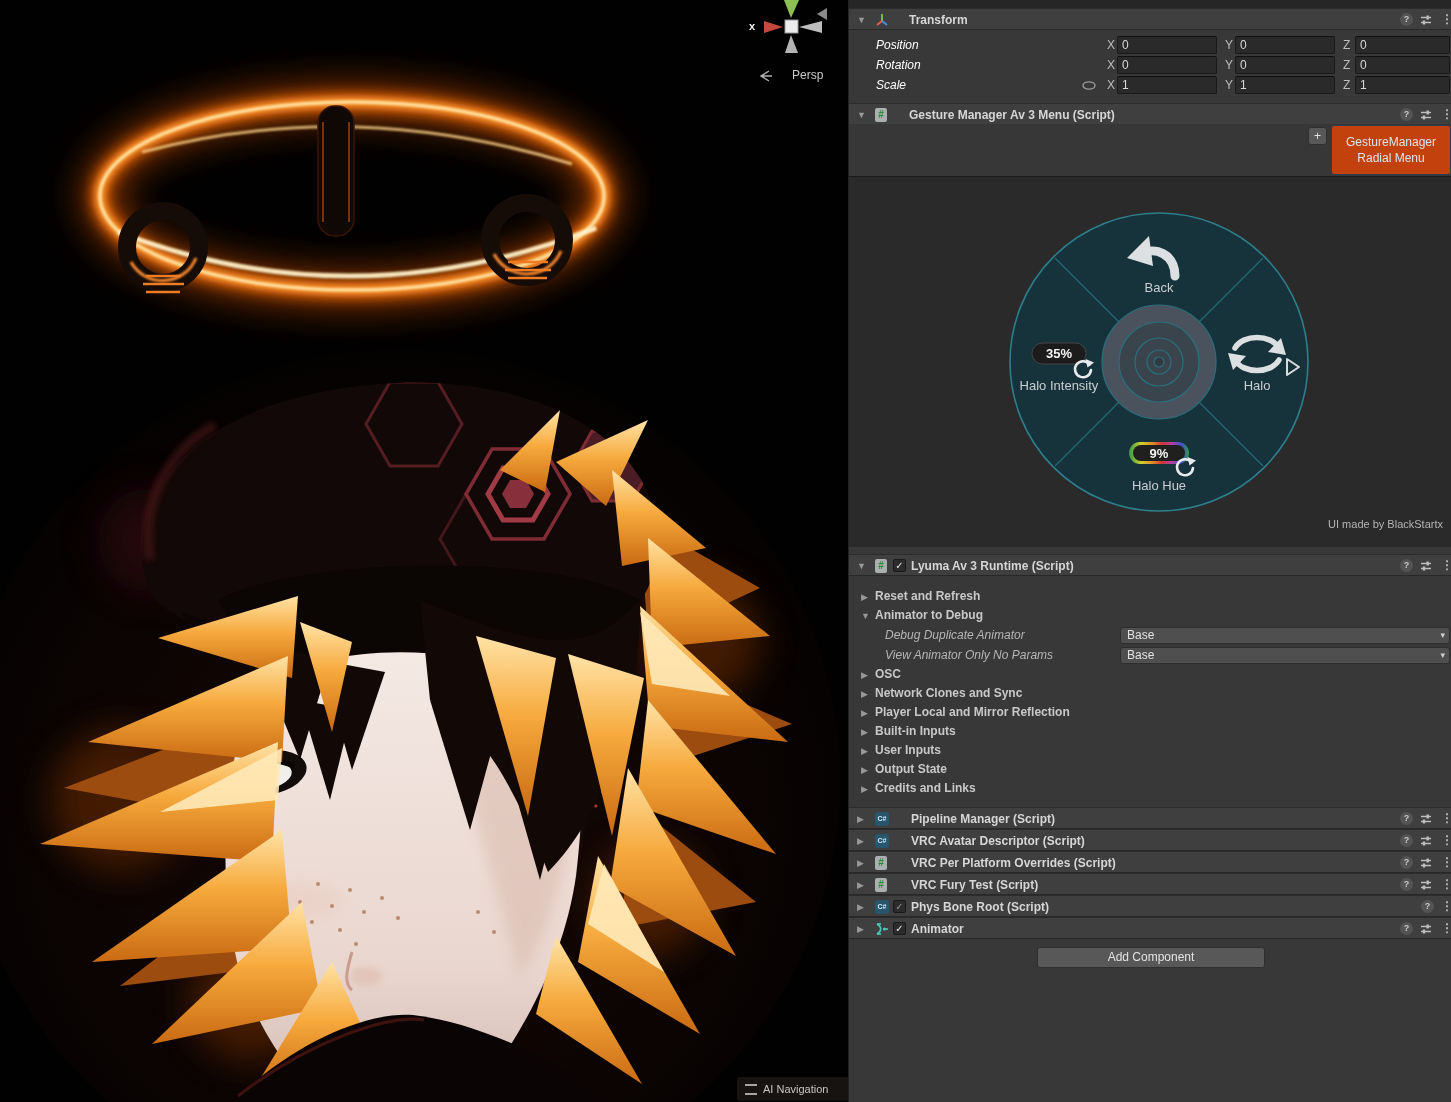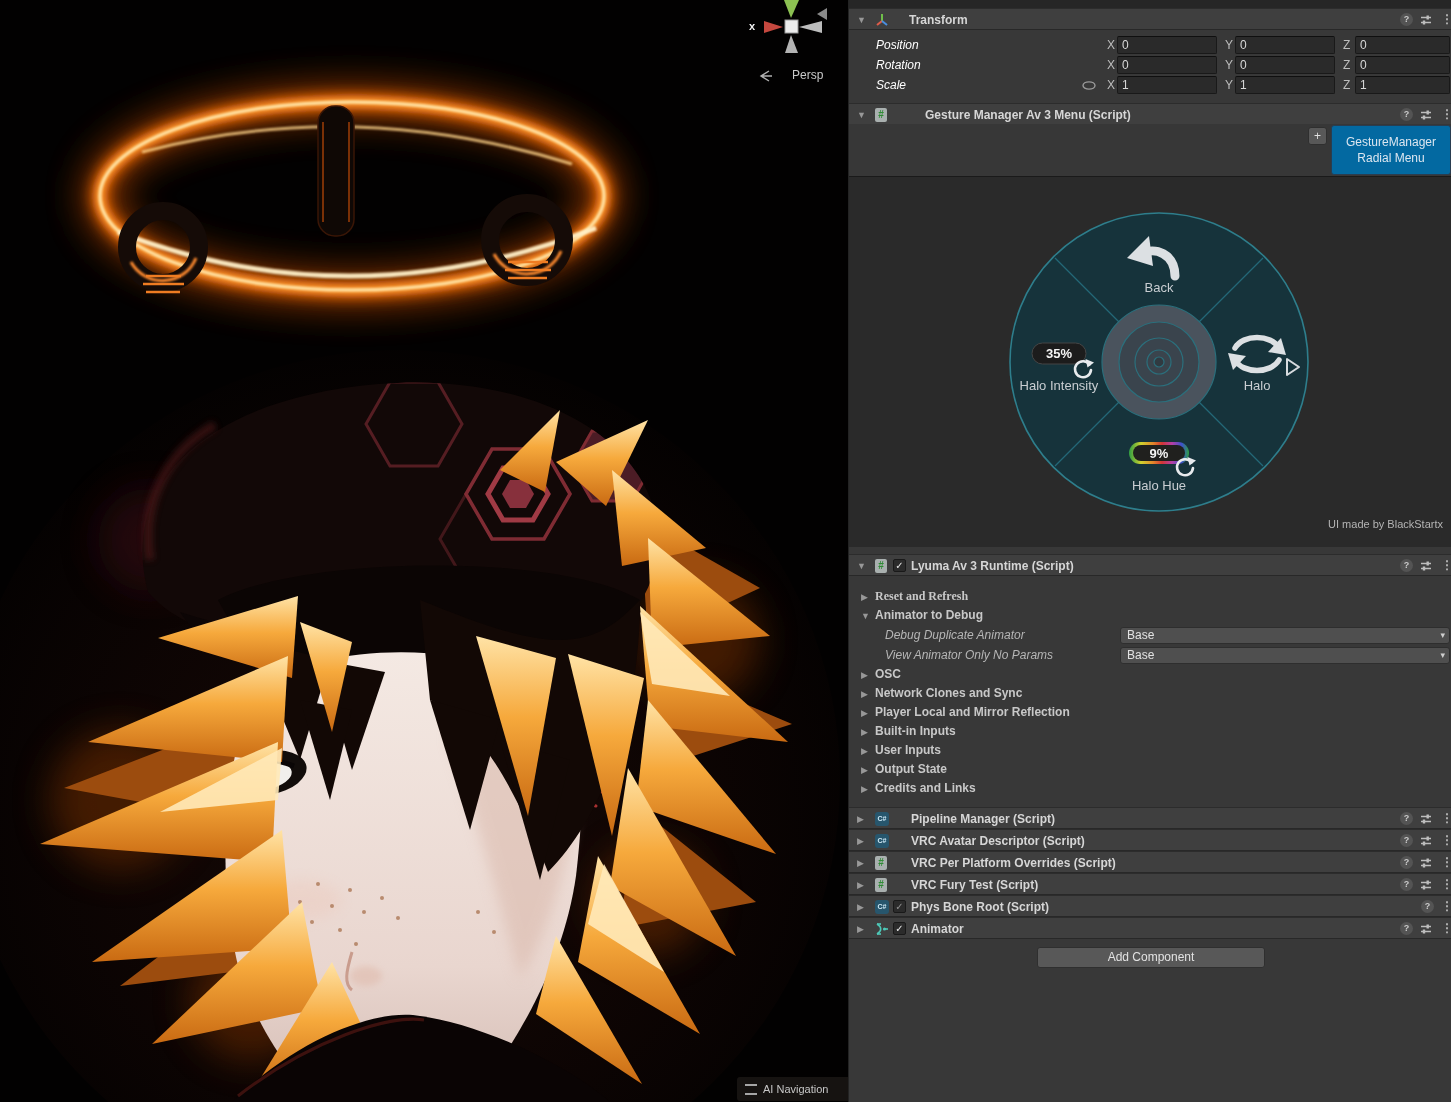--- a/index.html
+++ b/index.html
@@ -26,21 +26,21 @@
   .cs-icon{position:absolute;top:4px;width:14px;height:14px;background:#27566d;border-radius:3px;color:#cfeaf7;font-weight:bold;font-size:7px;line-height:14px;text-align:center;letter-spacing:0;}
   .chk{position:absolute;top:4px;width:13px;height:13px;background:#2b2b2b;border:1px solid #191919;border-radius:2px;box-sizing:border-box;color:#e8e8e8;font-size:10px;line-height:11px;text-align:center;}
   .chk.dim{color:#8f8f8f;}
   .help{position:absolute;top:4px;width:13px;height:13px;border-radius:50%;background:#545454;color:#cacaca;font-size:9px;line-height:13px;text-align:center;font-weight:bold;}
   .presets{position:absolute;top:5px;}
   .kebab{position:absolute;top:3px;color:#bdbdbd;font-size:12px;font-weight:bold;}
   .t-label{position:absolute;left:27px;color:#ffffff;font-style:italic;}
   .axis{position:absolute;color:#bdbdbd;}
   input.vec{position:absolute;height:18px;background:#2a2a2a;border:1px solid #191919;border-top-color:#0f0f0f;border-radius:2px;color:#d8d8d8;font-size:12px;font-family:"Liberation Sans",sans-serif;padding:0 4px;box-sizing:border-box;outline:none;}
   .btn{position:absolute;background:#585858;border:1px solid #2f2f2f;border-radius:3px;color:#e2e2e2;font-size:12px;text-align:center;box-sizing:border-box;cursor:default;}
-  .tab-btn{position:absolute;background:#0369a1;border:1px solid #293d50;border-radius:3px;color:#dbe6f0;font-size:12px;display:flex;align-items:center;justify-content:center;text-align:center;line-height:1.35;box-sizing:border-box;}
+  .tab-btn{position:absolute;background:#c2410c;border:1px solid #293d50;border-radius:3px;color:#dbe6f0;font-size:12px;display:flex;align-items:center;justify-content:center;text-align:center;line-height:1.35;box-sizing:border-box;}
   .gm-upper{position:absolute;left:0;top:124px;width:100%;height:52px;background:#373737;}
   .gm-lower{position:absolute;left:0;top:176px;width:100%;height:371px;background:#2a2a2a;border-top:1px solid #1a1a1a;box-sizing:border-box;}
   .rm-title{position:absolute;left:0;top:185px;width:100%;text-align:center;color:#c6c6c6;}
   .credit{position:absolute;right:8px;top:518px;color:#b4b4b4;font-size:11px;}
   .sec-label{position:absolute;font-weight:bold;color:#c8c8c8;white-space:nowrap;}
   .sub-label{position:absolute;color:#b6b6b6;white-space:nowrap;font-style:italic;}
   .dropdown{position:absolute;left:271px;width:330px;height:17px;background:#4f4f4f;border:1px solid #2e2e2e;border-radius:3px;box-sizing:border-box;color:#e2e2e2;line-height:15px;padding-left:6px;}
   .dropdown .dd-arrow{position:absolute;right:4px;top:0;font-size:9px;color:#cfcfcf;line-height:15px;}
   .rm-label{fill:#c9ced2;font-size:13px;font-family:"Liberation Sans",sans-serif;text-anchor:middle;}
   .rm-value{fill:#f4f4f4;font-size:13px;font-weight:bold;font-family:"Liberation Sans",sans-serif;text-anchor:middle;}
@@ -302,21 +302,21 @@
     <span class="axis" style="left:258px;top:78px;">X</span>
     <input class="vec" style="left: 268px; top: 76px; width: 100px;" type="text" value="1">
     <span class="axis" style="left:376px;top:78px;">Y</span>
     <input class="vec" style="left: 386px; top: 76px; width: 100px;" type="text" value="1">
     <span class="axis" style="left:494px;top:78px;">Z</span>
     <input class="vec" style="left: 506px; top: 76px; width: 95px;" type="text" value="1">
 
     <div class="hdr" style="top:103px;">
       <span class="fold" style="left:8px;">▼</span>
       <span class="scr-icon" style="left:26px;">#</span>
-      <span class="title" style="left:76px;">Gesture Manager Av 3 Menu (Script)</span>
+      <span class="title" style="left:60px;">Gesture Manager Av 3 Menu (Script)</span>
       <span class="help" style="left:551px;">?</span>
       <svg class="presets" style="left:571px;" width="12" height="12" viewBox="0 0 12 12">
         <path d="M1 3.5 H11 M1 8.5 H11" stroke="#bdbdbd" stroke-width="1.3"></path>
           <rect x="6.5" y="1.5" width="2.4" height="4" fill="#bdbdbd"></rect>
           <rect x="2.8" y="6.5" width="2.4" height="4" fill="#bdbdbd"></rect>
       </svg>
       <span class="kebab" style="left:592px;">⋮</span>
     </div>
     <div class="gm-upper"></div>
     <div class="btn" style="left:459px;top:127px;width:19px;height:18px;line-height:16px;">+</div>
@@ -395,21 +395,21 @@
       <span class="help" style="left:551px;">?</span>
       <svg class="presets" style="left:571px;" width="12" height="12" viewBox="0 0 12 12">
         <path d="M1 3.5 H11 M1 8.5 H11" stroke="#bdbdbd" stroke-width="1.3"></path>
           <rect x="6.5" y="1.5" width="2.4" height="4" fill="#bdbdbd"></rect>
           <rect x="2.8" y="6.5" width="2.4" height="4" fill="#bdbdbd"></rect>
       </svg>
       <span class="kebab" style="left:592px;">⋮</span>
     </div>
 
     <span class="fold row-arrow" style="left:12px;top:592px;">▶</span>
-    <span class="sec-label" style="left:26px;top:589px;font-family:Liberation Serif, serif;">Reset and Refresh</span>
+    <span class="sec-label" style="left:26px;top:589px;">Reset and Refresh</span>
 
     <span class="fold row-arrow" style="left:12px;top:611px;">▼</span>
     <span class="sec-label" style="left:26px;top:608px;">Animator to Debug</span>
 
     <span class="sub-label" style="left:36px;top:628px;">Debug Duplicate Animator</span>
     <div class="dropdown" style="top:627px;">
       <span>Base</span>
       <span class="dd-arrow">▾</span>
     </div>
 

